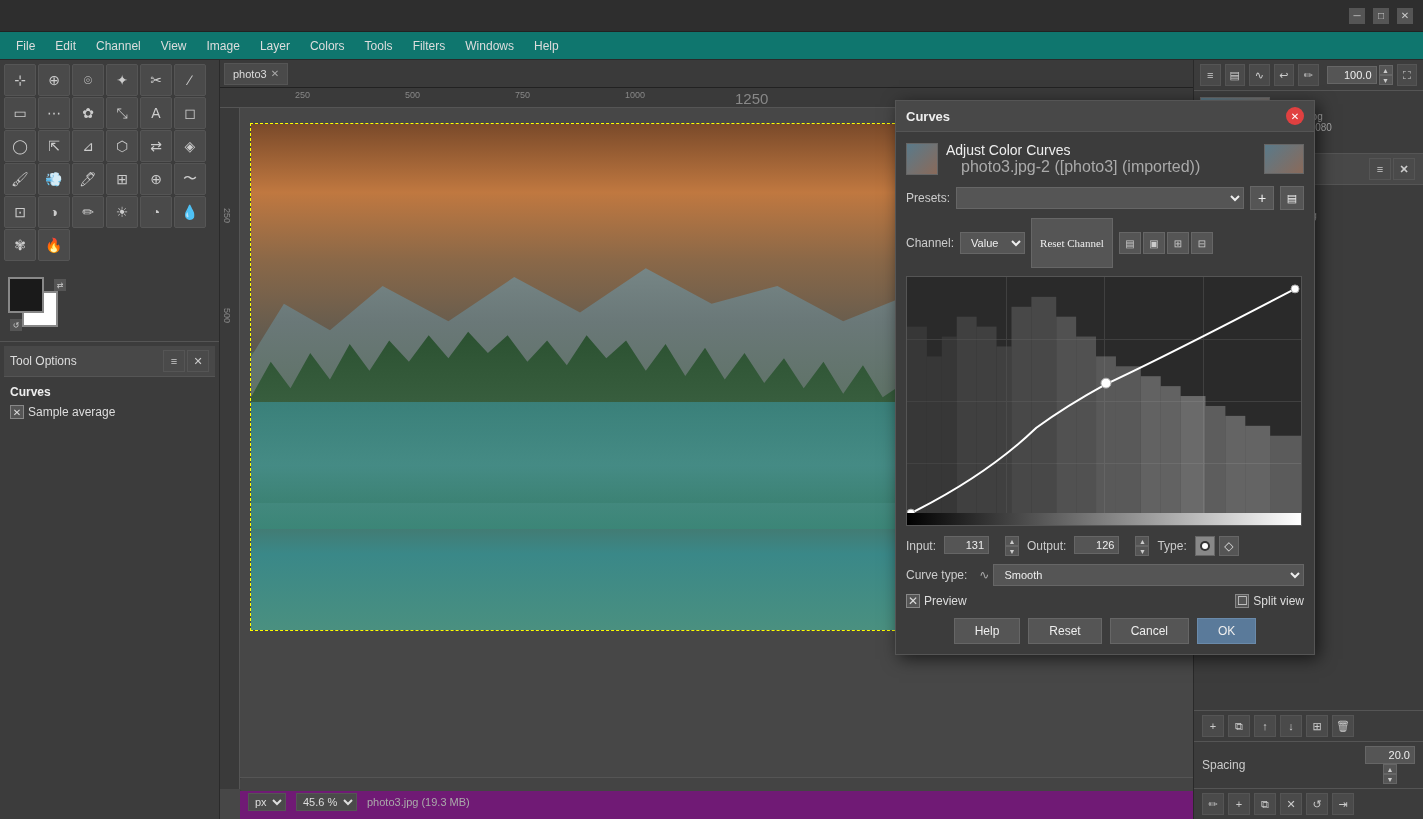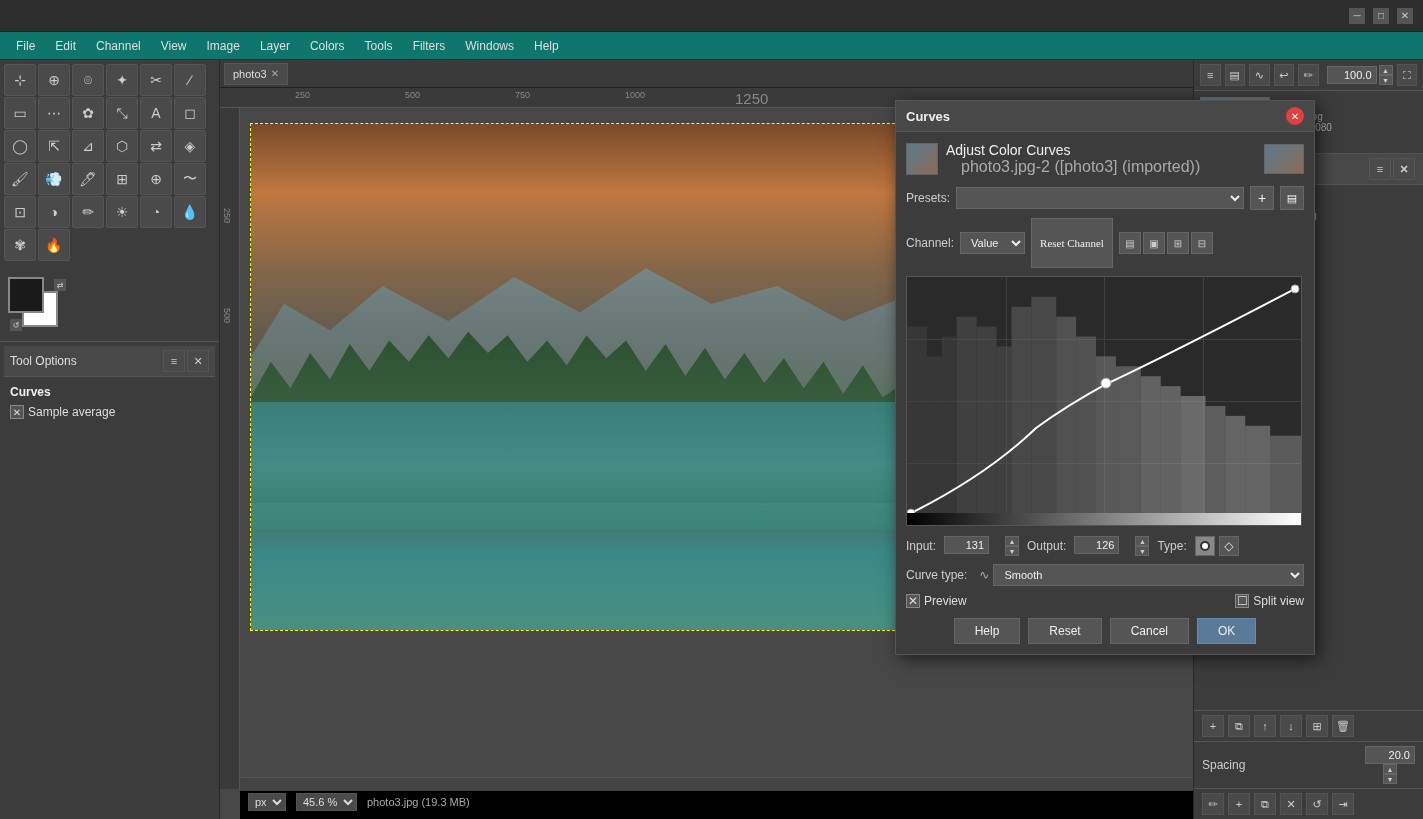--- a/index.html
+++ b/index.html
@@ -313,21 +313,21 @@
       opacity: 0.8;
     }
 
     
     .status-bar {
       position: absolute;
       bottom: 0;
       left: 20px;
       right: 0;
       height: 36px;
-      background: #000000;
+      background: #701a75;
       border-top: 1px solid #555;
       display: flex;
       align-items: center;
       padding: 0 8px;
       gap: 10px;
     }
     .status-item {
       color: #aaa;
       font-size: 11px;
       display: flex;

